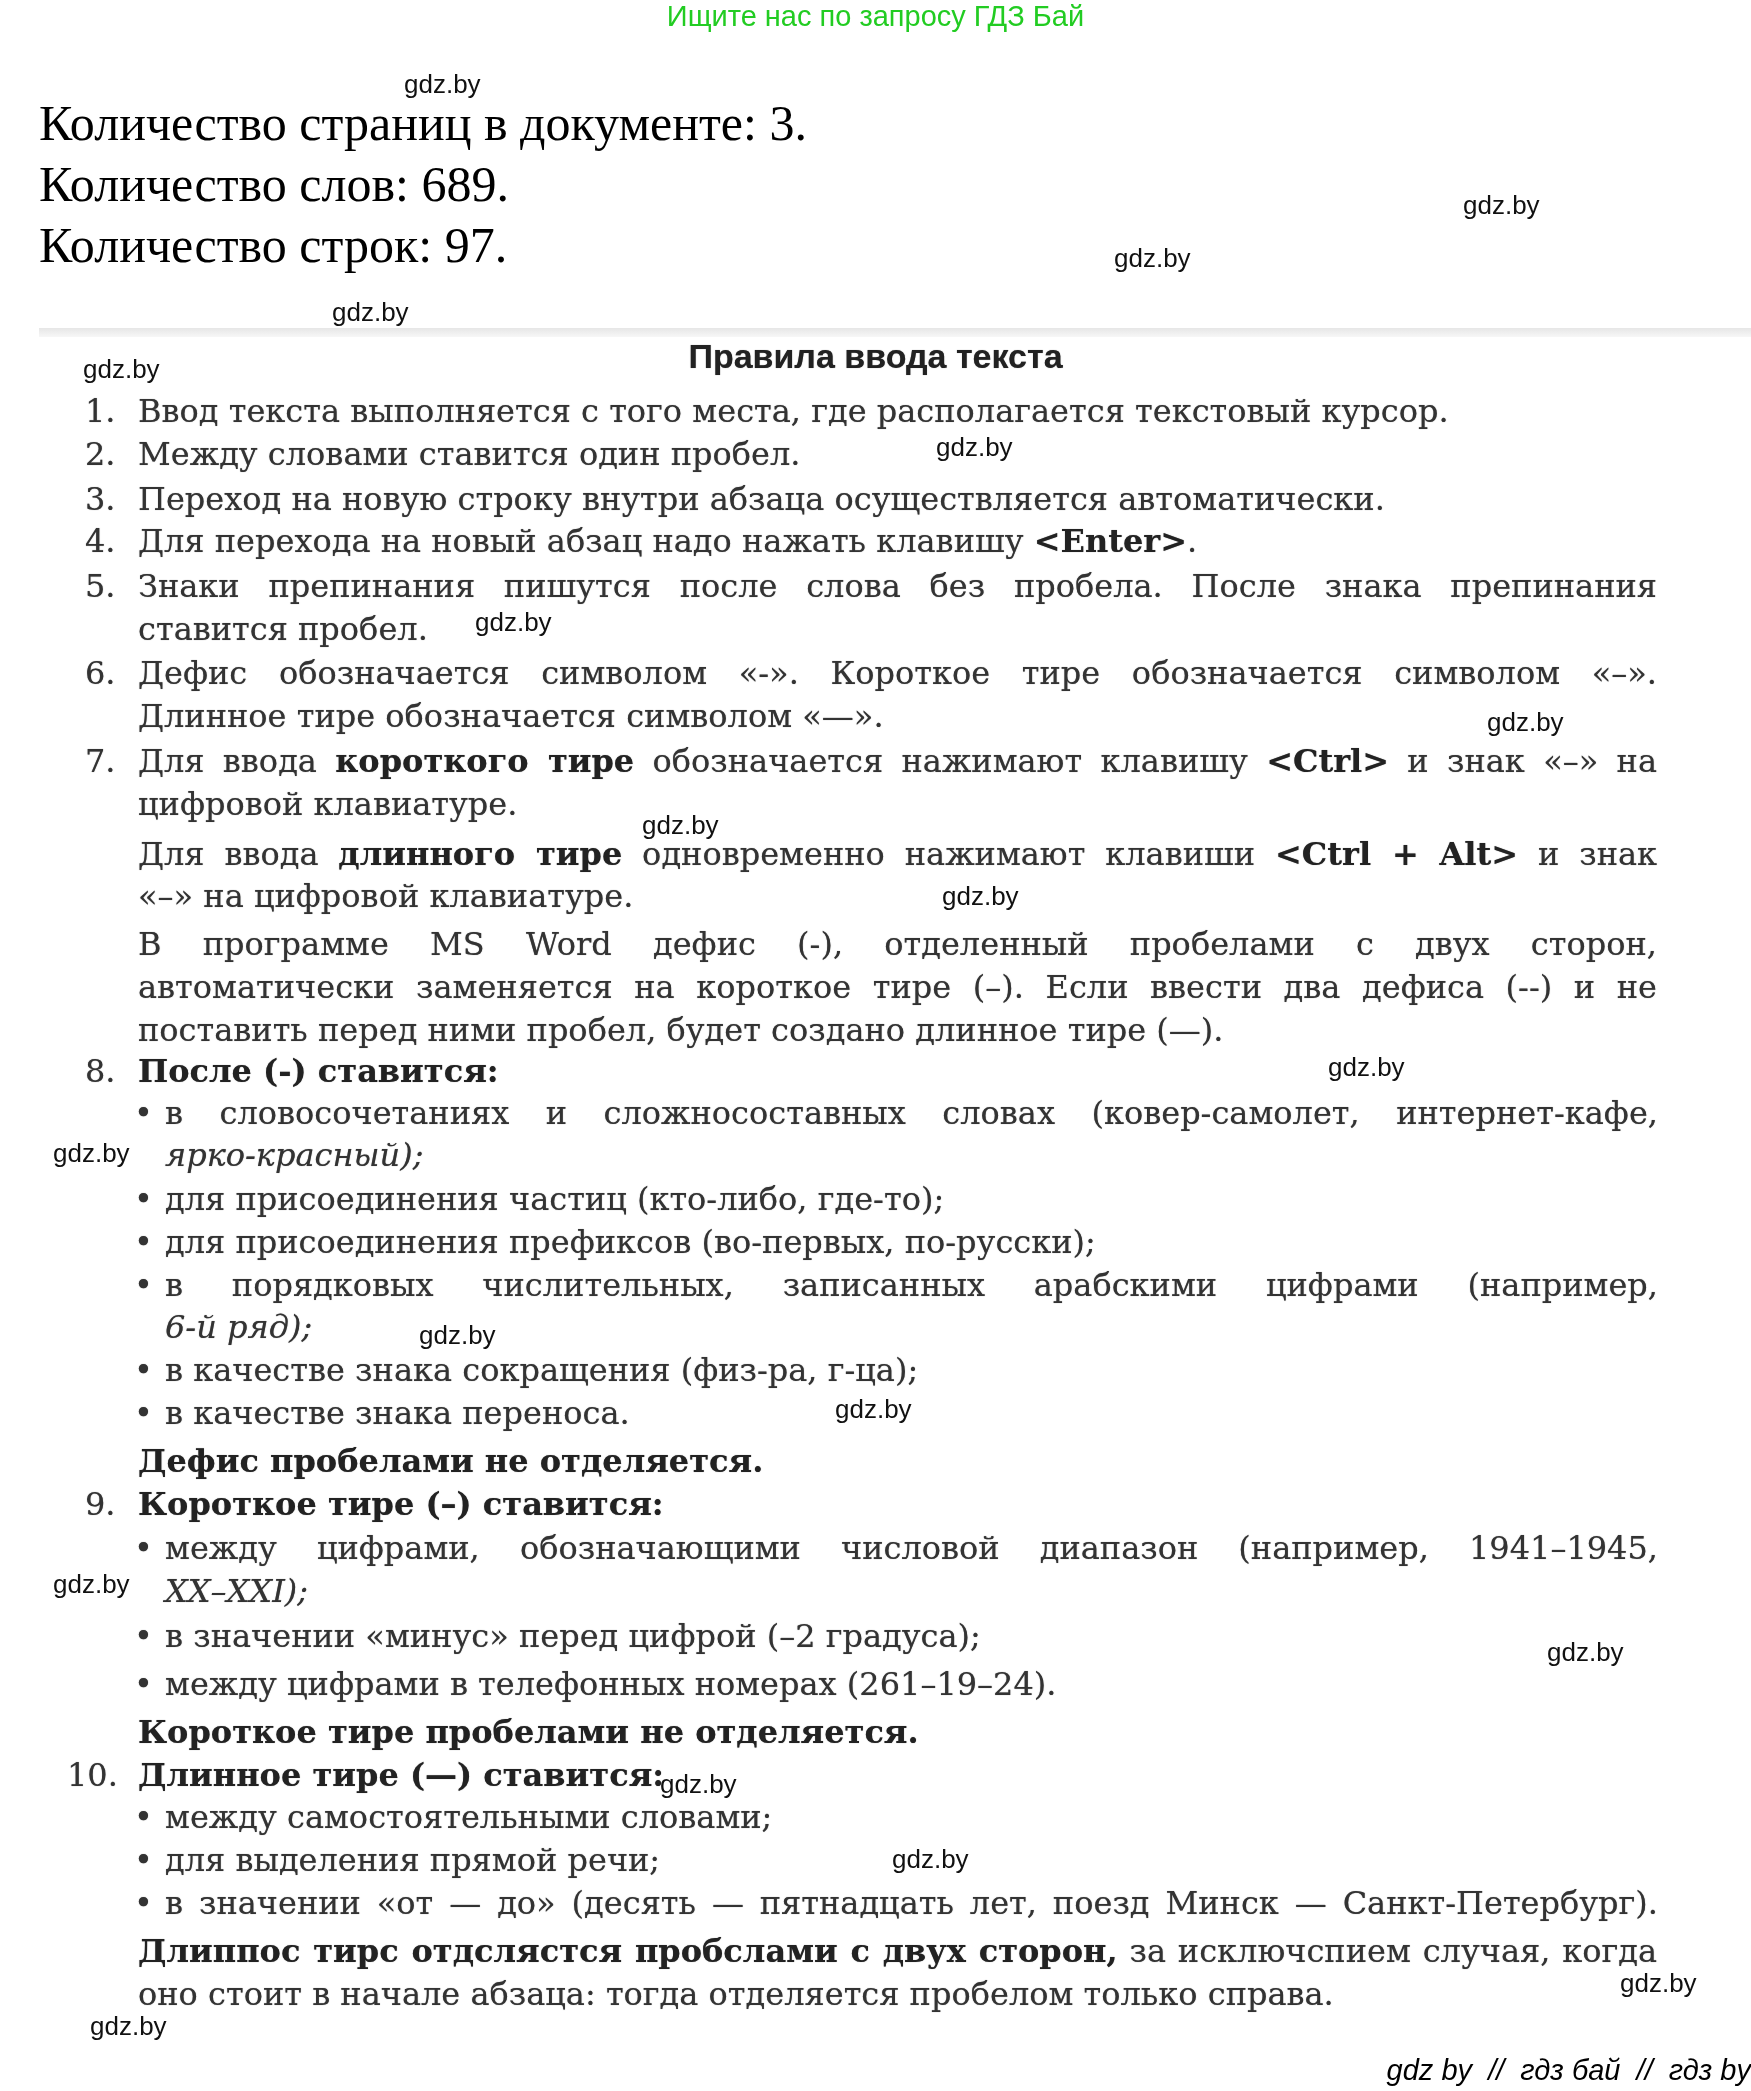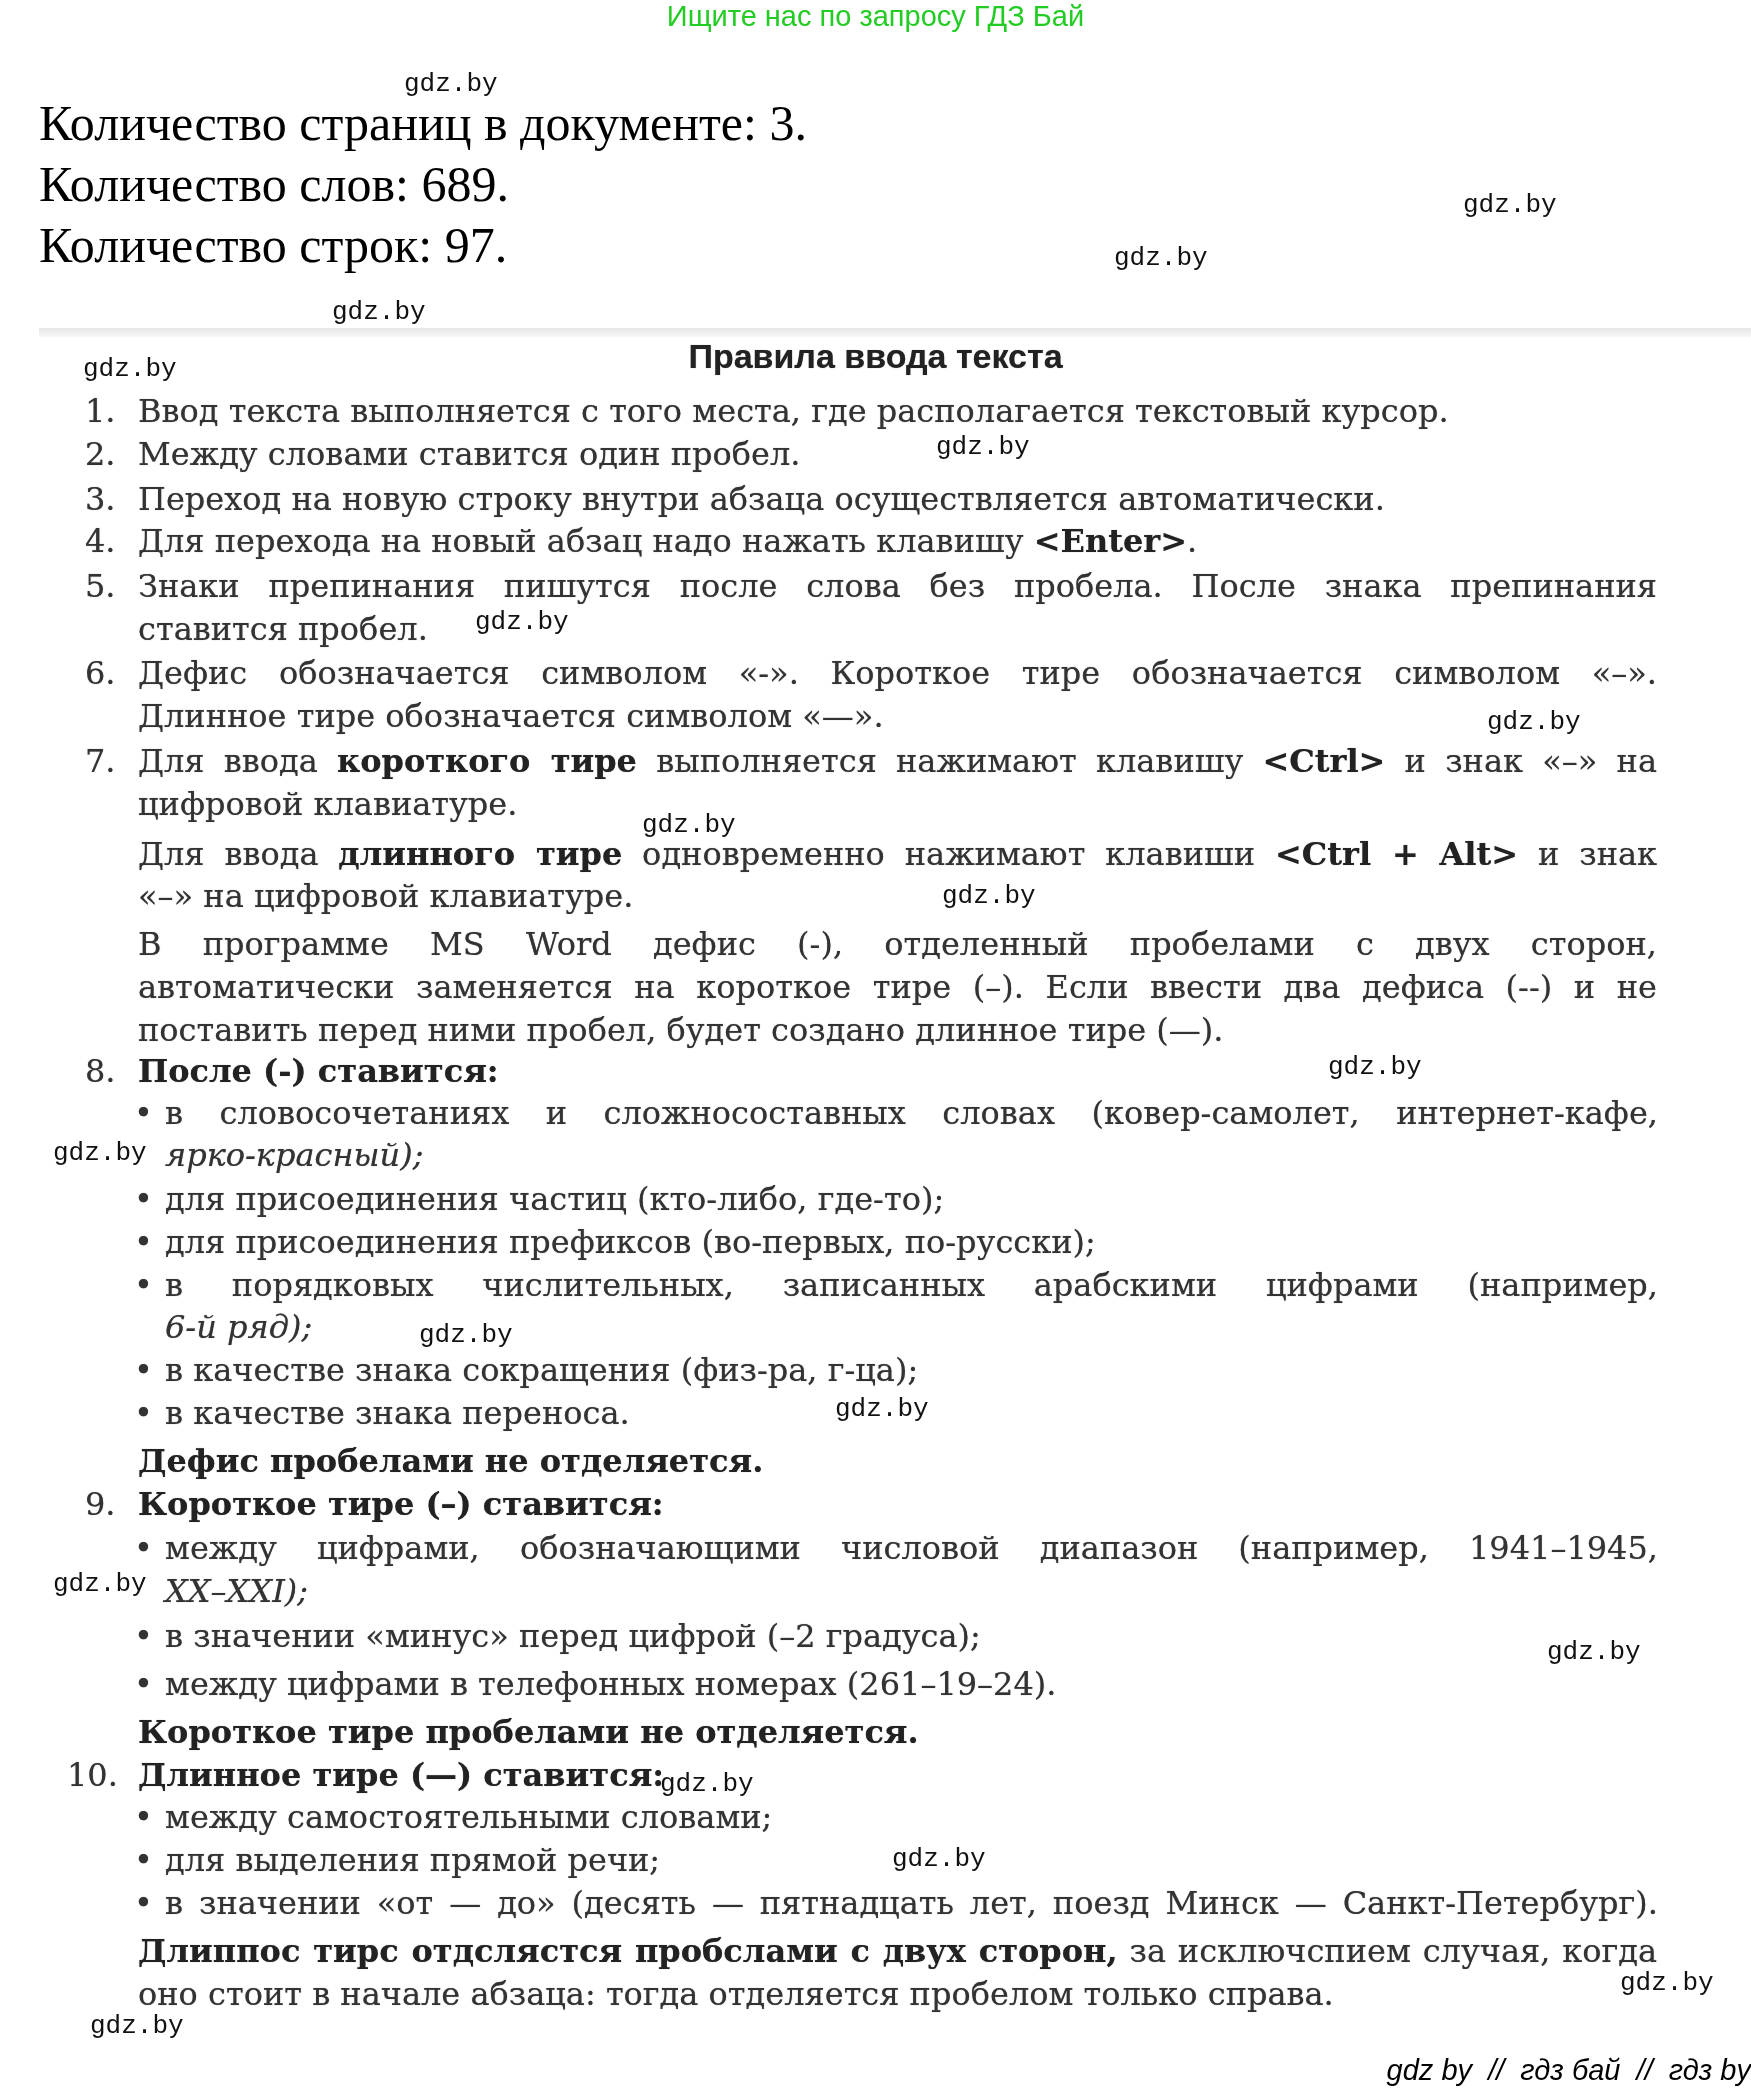--- a/index.html
+++ b/index.html
@@ -29,21 +29,21 @@
       white-space: nowrap; text-align: justify; text-align-last: justify;
     }
     .line.left { text-align-last: left; }
     .num { position: absolute; left: -53px; width: 49px; text-align: right; }
     .num.wide { left: -71px; width: 67px; }
     .bullet-line { left: 134px; width: 1524px; padding-left: 31px; box-sizing: border-box; }
     .bullet { position: absolute; left: 0; top: 0; }
     .cont { left: 165px; width: 1493px; font-style: italic; }
     b { font-weight: bold; color: #222; margin-top: 16px; }
     .wm {
-      position: absolute; font-family: Liberation Mono, monospace; font-size: 26px; color: #111;
+      position: absolute; font-family: Liberation Sans, sans-serif; font-size: 26px; color: #111;
       line-height: 28.5px; white-space: nowrap;
     }
     .footer {
       position: absolute; left: 0; top: 2054px; width: 1751px; text-align: right;
       font-family: "Liberation Sans", sans-serif; font-size: 29px; color: #000000;
       white-space: pre;
       font-style: italic;
     }
   </style>
 </head>
@@ -93,21 +93,21 @@
   <div class="line" style="top:317px">
     <span class="num">6.</span>
     <span>Дефис обозначается символом «-». Короткое тире обозначается символом «–».</span>
   </div>
   <div class="line left" style="top:360px">
     <span>Длинное тире обозначается символом «—».</span>
   </div>
 
   <div class="line" style="top:405px">
     <span class="num">7.</span>
-    <span>Для ввода </span><b>короткого тире</b><span> выполняется нажимают клавишу </span><b>&lt;Ctrl&gt;</b><span> и знак «–» на</span>
+    <span>Для ввода </span><b>короткого тире</b><span> обозначается нажимают клавишу </span><b>&lt;Ctrl&gt;</b><span> и знак «–» на</span>
   </div>
   <div class="line left" style="top:448px">
     <span>цифровой клавиатуре.</span>
   </div>
   <div class="line" style="top:498px">
     <span>Для ввода </span><b>длинного тире</b><span> одновременно нажимают клавиши </span><b>&lt;Ctrl + Alt&gt;</b><span> и знак</span>
   </div>
   <div class="line left" style="top:540px">
     <span>«–» на цифровой клавиатуре.</span>
   </div>

